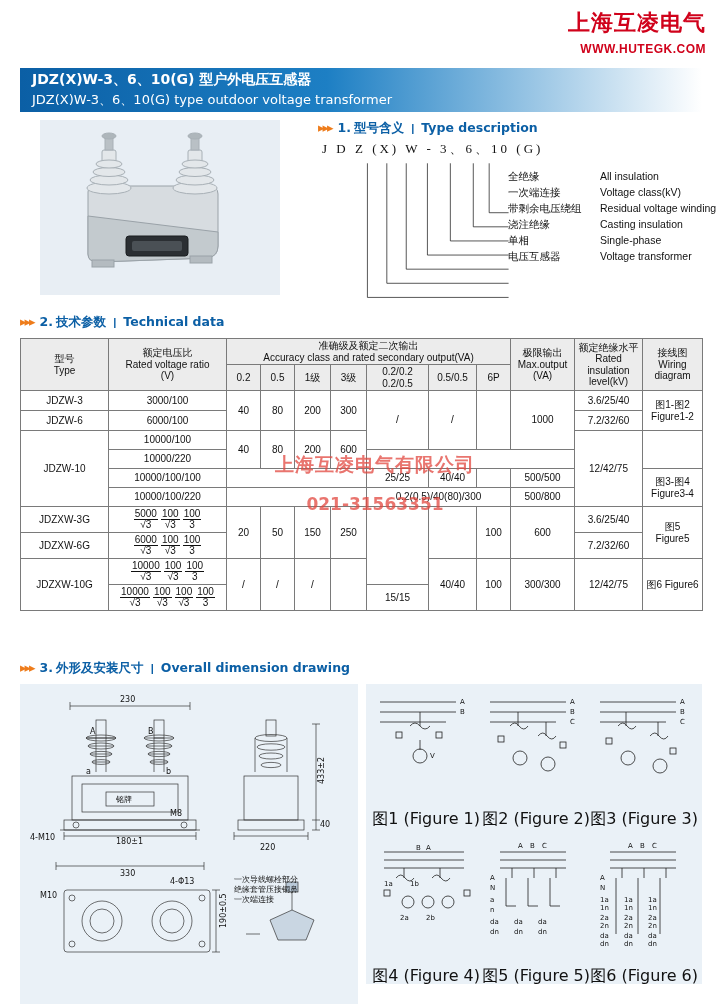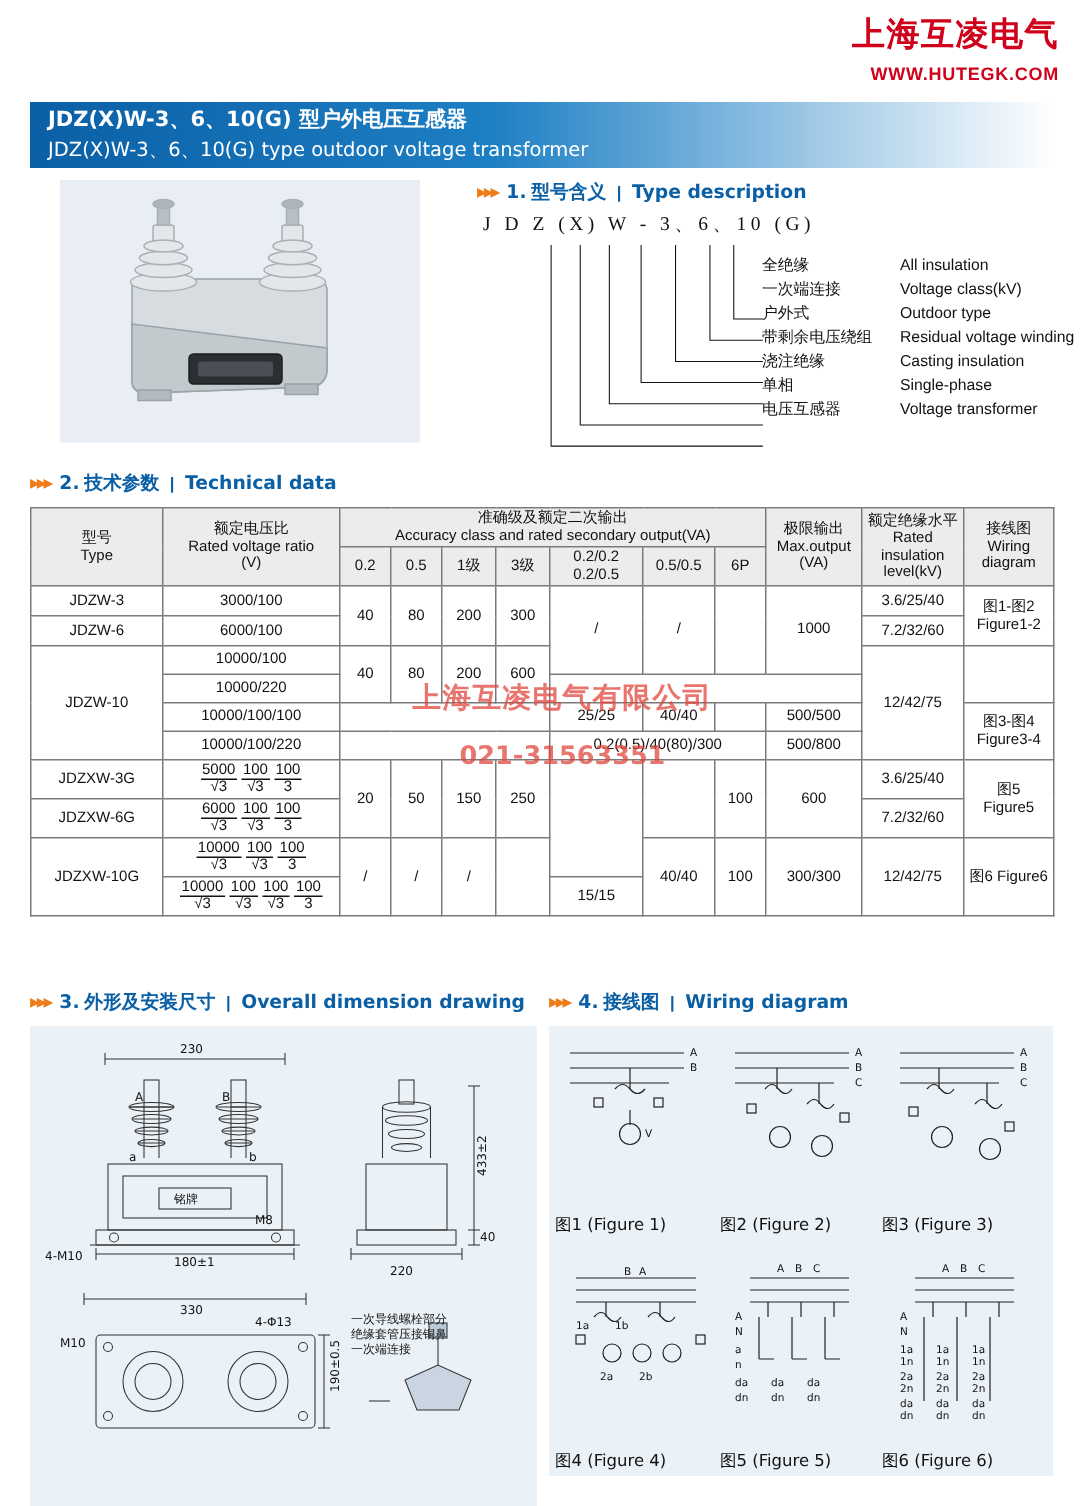--- a/index.html
+++ b/index.html
@@ -86,21 +86,21 @@
     text-align:center; color:#e2473f; font-weight:bold;
     font-family:"DejaVu Sans", sans-serif; pointer-events:none;
     opacity:.75;
   }
   .watermark .l1{font-size:19px; letter-spacing:1px;}
   .watermark .l2{font-size:17px; margin-top:16px;}
 
   
   .panelL{position:absolute; left:20px; top:684px; width:338px; height:324px; background:#eaf1f7;}
   .panelR{position:absolute; left:366px; top:684px; width:336px; height:300px; background:#eaf1f7;}
-  .wdcap{position:absolute; font-size:11px; text-align:left; width:110px;
+  .wdcap{position:absolute; font-size:16px; text-align:right; width:110px;
      font-family:"DejaVu Sans",sans-serif;}
 </style>
 </head>
 <body>
 
 <div class="page">
 
   <div class="brand">
     <div class="cn">上海互凌电气</div>
     <div class="url">WWW.HUTEGK.COM</div>
@@ -164,21 +164,20 @@
         <path d="M98 6 L98 110 L190 110"></path>
         <path d="M74 6 L74 126 L190 126"></path>
         <path d="M52 6 L52 142 L190 142"></path>
         <path d="M30 6 L30 158 L190 158"></path>
       </g>
     </svg>
 
     <div class="rowlist">
       <div class="r"><span class="cn">全绝缘</span><span class="en">All insulation</span></div>
       <div class="r"><span class="cn">一次端连接</span><span class="en">Voltage class(kV)</span></div>
-      <div class="r"><span class="cn">户外式</span><span class="en">Outdoor type</span></div>
       <div class="r"><span class="cn">带剩余电压绕组</span><span class="en">Residual voltage winding</span></div>
       <div class="r"><span class="cn">浇注绝缘</span><span class="en">Casting insulation</span></div>
       <div class="r"><span class="cn">单相</span><span class="en">Single-phase</span></div>
       <div class="r"><span class="cn">电压互感器</span><span class="en">Voltage transformer</span></div>
     </div>
   </div>
 
   <div class="sect" style="left:20px;top:314px;">
     <span class="arrows">▸▸▸</span><span class="label">2.</span>
     <span class="label">技术参数</span>
@@ -412,26 +411,20 @@
     <div class="l2">021-31563351</div>
   </div>
 
   <div class="sect" style="left:20px;top:660px;">
     <span class="arrows">▸▸▸</span><span class="label">3.</span>
     <span class="label">外形及安装尺寸</span>
     <span class="sep">|</span>
     <span class="label">Overall dimension drawing</span>
   </div>
 
-  <div class="sect" style="left:366px;top:660px;">
-    <span class="arrows">▸▸▸</span><span class="label">4.</span>
-    <span class="label">接线图</span>
-    <span class="sep">|</span>
-    <span class="label">Wiring diagram</span>
-  </div>
 
   <div class="panelL">
     <svg width="338" height="300" viewBox="0 0 338 300">
       <rect width="338" height="300" fill="#eaf1f7"></rect>
       <g stroke="#333" fill="none" stroke-width="0.7">
 
         <line x1="50" y1="22" x2="170" y2="22"></line>
         <line x1="50" y1="18" x2="50" y2="26"></line>
         <line x1="170" y1="18" x2="170" y2="26"></line>
 

